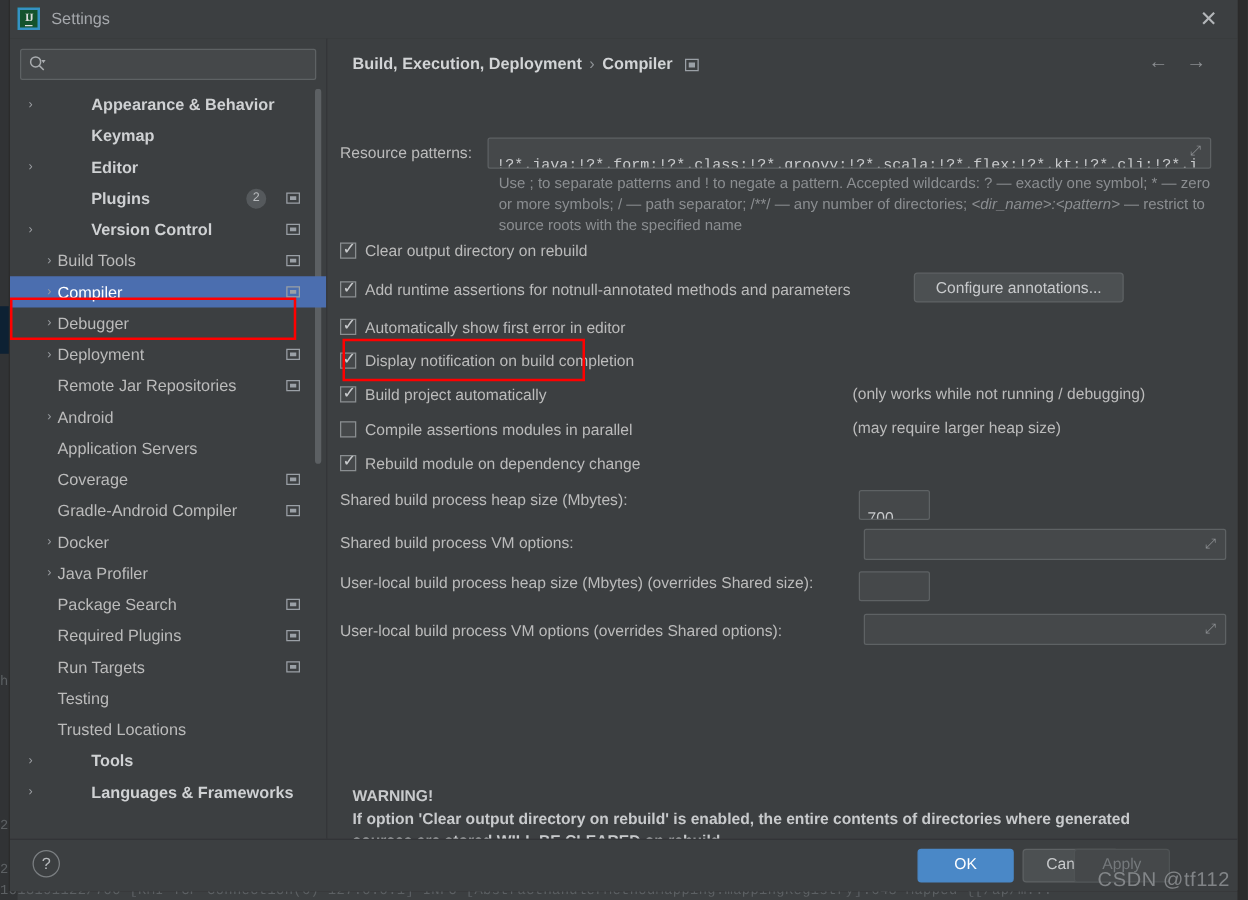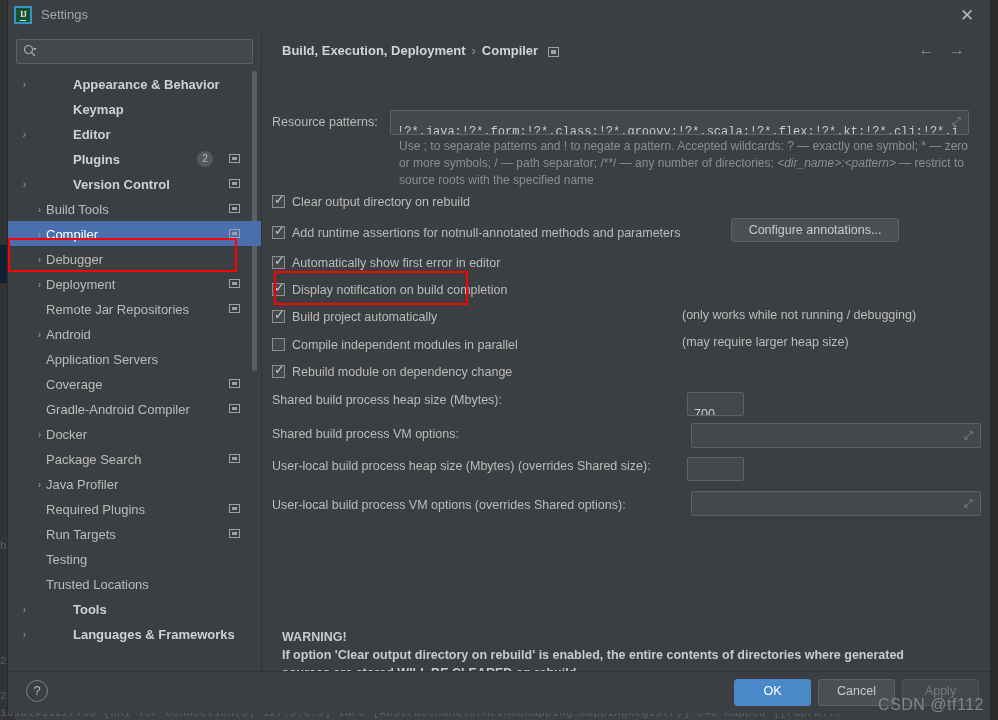--- a/index.html
+++ b/index.html
@@ -230,21 +230,21 @@
     color: #ffffff; font-size: 12.5px; line-height: 23px; text-align: center;
     cursor: default;
   }
   .btn-cancel {
     position: absolute; left: 810px; top: 7px; width: 75px; height: 25px;
     background: #4c5052; border: 1px solid #5e6264; border-radius: 3px;
     color: #c8cacc; font-size: 12.5px; line-height: 23px; text-align: center;
     cursor: default;
   }
   .btn-apply {
-    position: absolute; left: 894px; top: 7px; width: 75px; height: 25px;
+    position: absolute; left: 851px; top: 7px; width: 75px; height: 25px;
     background: #45484a; border: 1px solid #4f5355; border-radius: 3px;
     color: #75797c; font-size: 12.5px; line-height: 23px; text-align: center;
     cursor: default;
   }
 
   
   .anno {
     position: absolute; border: 2px solid #ff0000;
     box-sizing: border-box; pointer-events: none;
   }
@@ -300,22 +300,22 @@
           <div class="tree-row indent1"><span class="arrow">›</span><span class="label">Build Tools</span><span class="mod-icon"></span></div>
           <div class="tree-row indent1 selected"><span class="arrow">›</span><span class="label">Compiler</span><span class="mod-icon"></span></div>
           <div class="tree-row indent1"><span class="arrow">›</span><span class="label">Debugger</span></div>
           <div class="tree-row indent1"><span class="arrow">›</span><span class="label">Deployment</span><span class="mod-icon"></span></div>
           <div class="tree-row indent1"><span class="arrow none">›</span><span class="label">Remote Jar Repositories</span><span class="mod-icon"></span></div>
           <div class="tree-row indent1"><span class="arrow">›</span><span class="label">Android</span></div>
           <div class="tree-row indent1"><span class="arrow none">›</span><span class="label">Application Servers</span></div>
           <div class="tree-row indent1"><span class="arrow none">›</span><span class="label">Coverage</span><span class="mod-icon"></span></div>
           <div class="tree-row indent1"><span class="arrow none">›</span><span class="label">Gradle-Android Compiler</span><span class="mod-icon"></span></div>
           <div class="tree-row indent1"><span class="arrow">›</span><span class="label">Docker</span></div>
+          <div class="tree-row indent1"><span class="arrow">›</span><span class="label">Java Profiler</span></div>
           <div class="tree-row indent1"><span class="arrow none">›</span><span class="label">Package Search</span><span class="mod-icon"></span></div>
-          <div class="tree-row indent1"><span class="arrow">›</span><span class="label">Java Profiler</span></div>
           <div class="tree-row indent1"><span class="arrow none">›</span><span class="label">Required Plugins</span><span class="mod-icon"></span></div>
           <div class="tree-row indent1"><span class="arrow none">›</span><span class="label">Run Targets</span><span class="mod-icon"></span></div>
           <div class="tree-row indent1"><span class="arrow none">›</span><span class="label">Testing</span></div>
           <div class="tree-row indent1"><span class="arrow none">›</span><span class="label">Trusted Locations</span></div>
           <div class="tree-row bold"><span class="arrow">›</span><span class="label">Tools</span></div>
           <div class="tree-row bold"><span class="arrow">›</span><span class="label">Languages &amp; Frameworks</span></div>
         </div>
     </div>
 
     <div class="content">
@@ -340,21 +340,21 @@
         <span>or more symbols; / — path separator; /**/ — any number of directories;  </span><i>&lt;dir_name&gt;:&lt;pattern&gt;</i><span> — restrict to</span><br>
         <span>source roots with the specified name</span>
       </div>
 
       <div id="checkbox-host">
           <div class="cb-row" style="left: 10px; top: 161px;"><span class="cbox checked"></span><span class="cb-label">Clear output directory on rebuild</span></div>
           <div class="cb-row" style="left: 10px; top: 192px;"><span class="cbox checked"></span><span class="cb-label">Add runtime assertions for notnull-annotated methods and parameters</span></div>
           <div class="cb-row" style="left: 10px; top: 222px;"><span class="cbox checked"></span><span class="cb-label">Automatically show first error in editor</span></div>
           <div class="cb-row" style="left: 10px; top: 249px;"><span class="cbox checked"></span><span class="cb-label">Display notification on build completion</span></div>
           <div class="cb-row" style="left: 10px; top: 276px;"><span class="cbox checked"></span><span class="cb-label">Build project automatically</span></div>
-          <div class="cb-row" style="left: 10px; top: 304px;"><span class="cbox"></span><span class="cb-label">Compile independent modules in parallel</span></div>
+          <div class="cb-row" style="left: 10px; top: 304px;"><span class="cbox"></span><span class="cb-label">Compile assertions modules in parallel</span></div>
           <div class="cb-row" style="left: 10px; top: 331px; text-decoration: underline;"><span class="cbox checked"></span><span class="cb-label">Rebuild module on dependency change</span></div>
         </div>
 
       <div class="btn" style="left:469px; top:187px; width:168px; height:24px; line-height:22px;">Configure annotations...</div>
 
       <div class="side-note" style="left:420px; top:277px;">(only works while not running / debugging)</div>
       <div class="side-note" style="left:420px; top:304px;">(may require larger heap size)</div>
 
       <div id="fields-host">
           <div class="row-label" style="left: 10px; top: 362px;">Shared build process heap size (Mbytes):</div>

